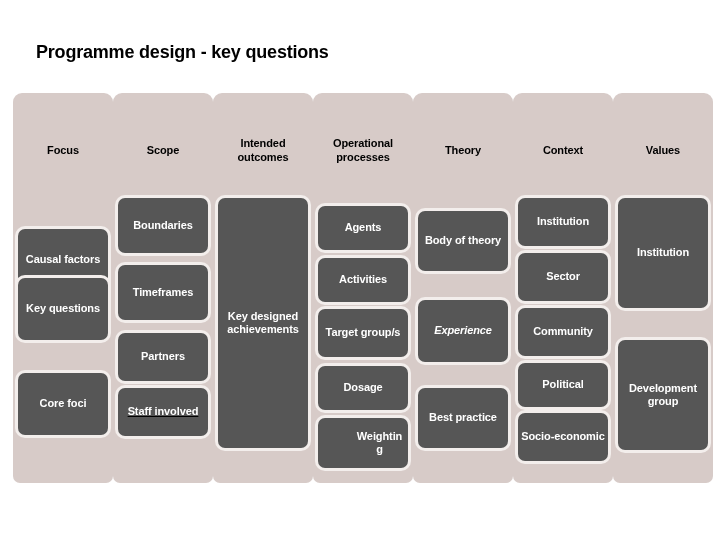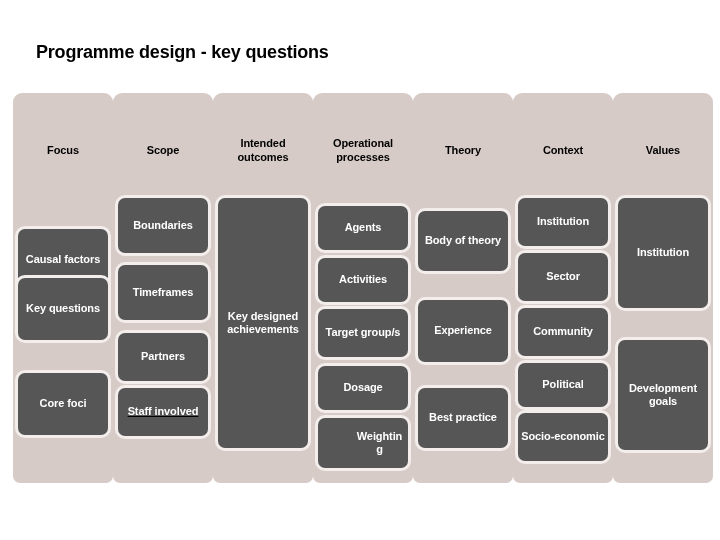--- a/index.html
+++ b/index.html
@@ -158,21 +158,21 @@
           <div class="item-label">Weighting</div>
         </div>
       </div>
       <div class="column-band" style="left: 413px;">
         <div class="column-header">
           <div class="column-header-label">Theory</div>
         </div>
         <div class="item-box" style="top: 118px; height: 60px;">
           <div class="item-label">Body of theory</div>
         </div>
-        <div class="item-box" style="top: 207px; height: 62px;">
+        <div class="item-box" style="top: 207px; height: 62px; font-style: italic;">
           <div class="item-label">Experience</div>
         </div>
         <div class="item-box" style="top: 295px; height: 60px;">
           <div class="item-label">Best practice</div>
         </div>
       </div>
       <div class="column-band" style="left: 513px;">
         <div class="column-header">
           <div class="column-header-label">Context</div>
         </div>
@@ -193,18 +193,18 @@
         </div>
       </div>
       <div class="column-band" style="left: 613px;">
         <div class="column-header">
           <div class="column-header-label">Values</div>
         </div>
         <div class="item-box" style="top: 105px; height: 110px;">
           <div class="item-label">Institution</div>
         </div>
         <div class="item-box" style="top: 247px; height: 110px;">
-          <div class="item-label">Development goals</div>
+          <div class="item-label">Development group</div>
         </div>
       </div>
     </div>
 
 </div>
 
 </body></html>

